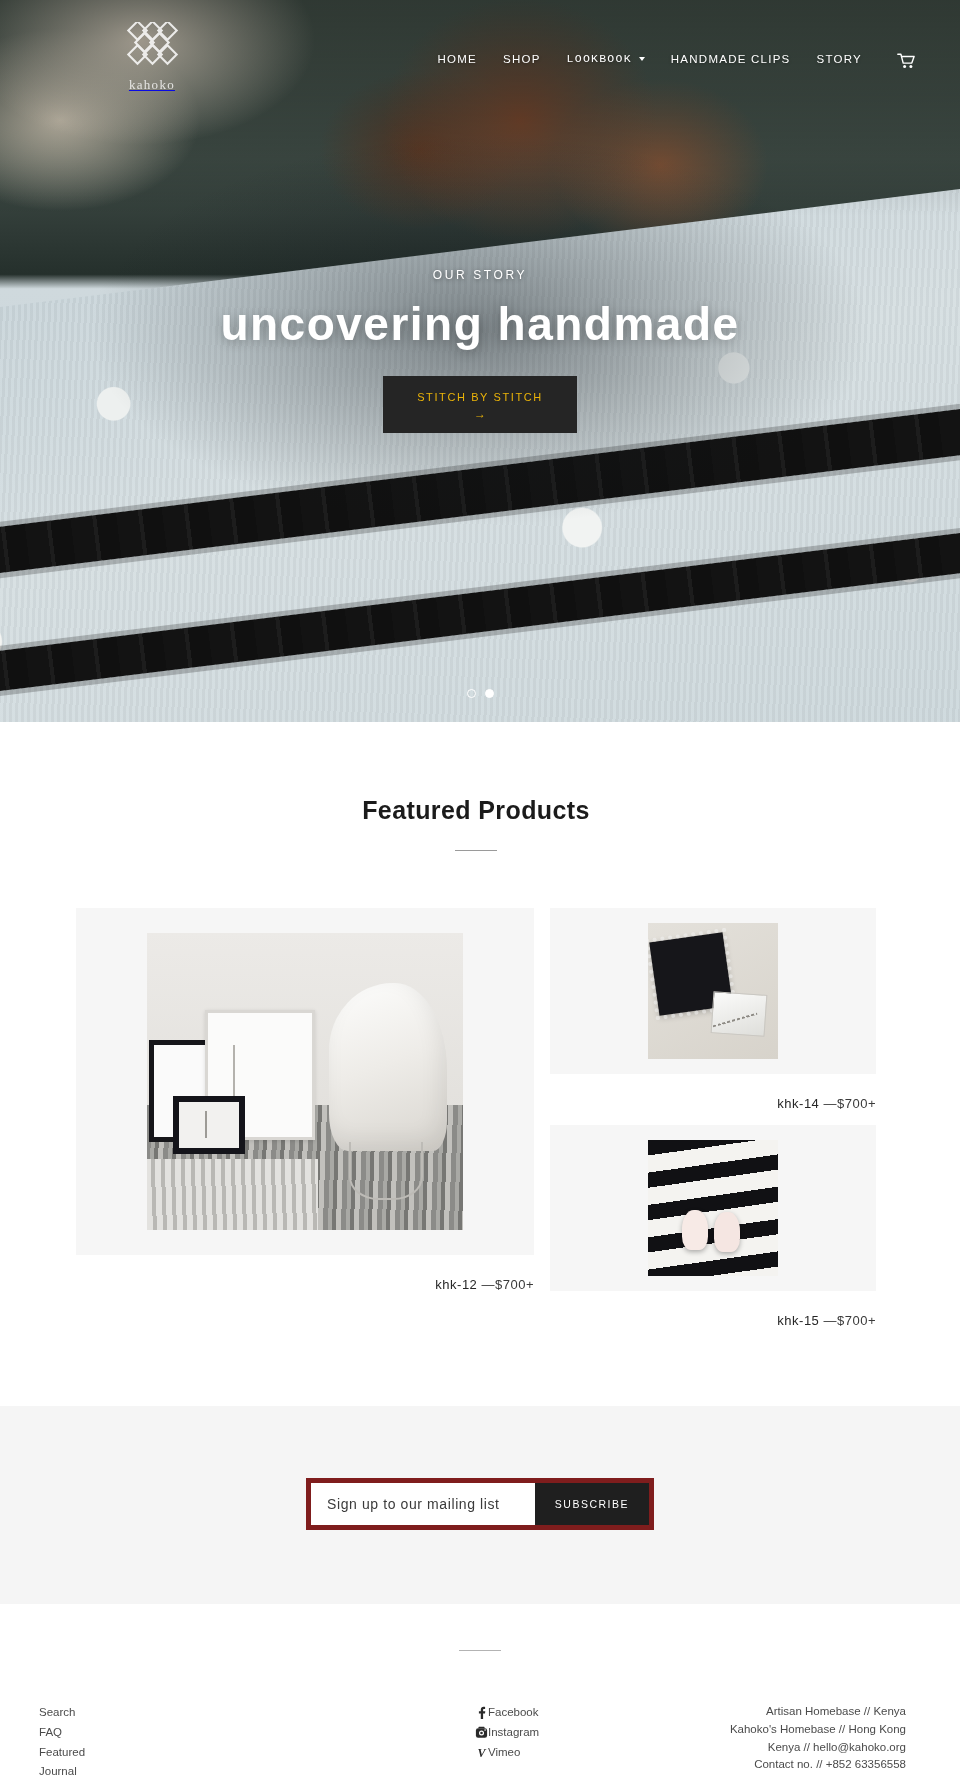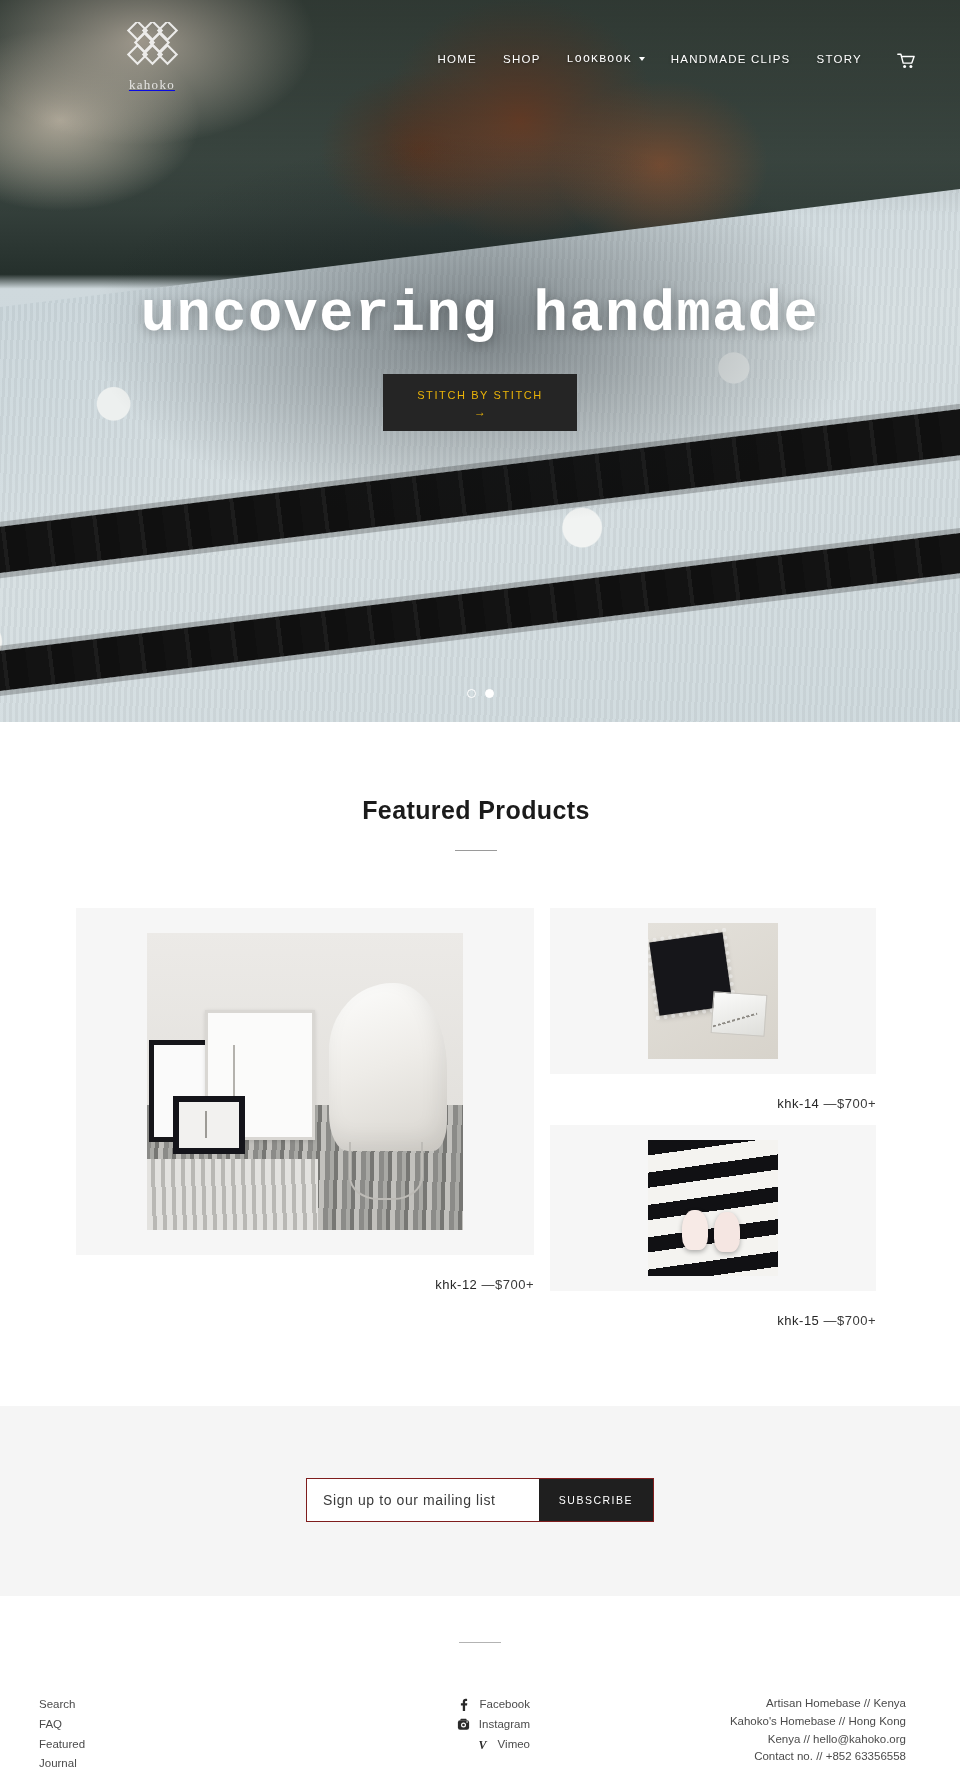--- a/index.html
+++ b/index.html
@@ -123,26 +123,25 @@
   .hero-eyebrow {
     color: #ffffff;
     font-size: 12px;
     letter-spacing: 2.6px;
     font-weight: 400;
     text-shadow: 0 1px 4px rgba(0,0,0,0.5);
   }
   .hero-title {
     margin-top: 18px;
     color: #ffffff;
-    font-size: 57px;
+    font-size: 46px;
     font-weight: 700;
     letter-spacing: 1.5px;
     line-height: 1.05;
     text-shadow: 0 2px 12px rgba(0,0,0,0.28);
-    font-family: Liberation Mono, monospace;
   }
   .hero-cta {
     display: inline-flex; flex-direction: column; align-items: center; justify-content: center;
     margin-top: 28px;
     background: #252525;
     color: #eab308;
     padding: 15px 34px 13px 34px;
     min-width: 134px;
     text-decoration: none;
   }
@@ -231,21 +230,21 @@
 
   
   .newsletter {
     background: #f5f5f5;
     padding: 72px 0 74px 0;
   }
   .newsletter-form {
     width: 348px; margin: 0 auto;
     display: flex; align-items: stretch;
     background: #ffffff;
-    border: 1px solid #7f1d1d;
+    border: 5px solid #7f1d1d;
   }
   .newsletter-input {
     flex: 1; border: 0; outline: none;
     padding: 0 16px;
     height: 42px;
     font-family: "Liberation Sans", sans-serif;
     font-size: 14px; letter-spacing: 0.6px;
     color: #2d2d2d; background: transparent;
   }
   .newsletter-input::placeholder { color: #3a3a3a; }
@@ -261,21 +260,21 @@
   .site-footer { background: #ffffff; padding: 46px 0 28px 0; }
   .footer-rule { width: 42px; height: 1px; background: #b3b3b3; margin: 0 auto 52px auto; }
   .footer-cols {
     display: flex; width: 900px; margin: 0 auto;
     font-size: 11.5px; color: #4b4b4b; line-height: 1.55;
   }
   .fcol-links { width: 220px; padding-left: 9px; }
   .fcol-social { width: 280px; padding-left: 225px; }
   .fcol-contact { flex: 1; text-align: right; padding-right: 24px; }
   .footer-link { display: block; color: #4b4b4b; text-decoration: none; padding: 1px 0; }
-  .social-row { display: flex; align-items: center; gap: 9px; padding: 1px 0; color: #4b4b4b; text-decoration: none; justify-content: flex-end; }
+  .social-row { display: flex; align-items: center; padding: 1px 0; color: #4b4b4b; text-decoration: none; }
   .social-ico { width: 13px; height: 13px; display: inline-flex; align-items: center; justify-content: center; color: #2a2a2a; }
   .contact-line { display: block; }
 </style>
 </head>
 <body>
 
 <div class="page">
 
   <section class="hero">
     <div class="hero-photo"></div>
@@ -322,20 +321,21 @@
           <svg width="19" height="16" viewBox="0 0 19 16">
             <path d="M0.8 1.2h3.1l2.3 8.9h8.6l2.3-6.6H5.3" fill="none" stroke="#ffffff" stroke-width="1.4" stroke-linecap="round" stroke-linejoin="round"></path>
             <circle cx="7.6" cy="13.6" r="1.5" fill="#ffffff"></circle>
             <circle cx="13.9" cy="13.6" r="1.5" fill="#ffffff"></circle>
           </svg>
         </a>
       </nav>
     </header>
 
     <div class="hero-content">
+      <div class="hero-eyebrow">OUR STORY</div>
       <h1 class="hero-title">uncovering handmade</h1>
       <a class="hero-cta" href="#">
         <span class="hero-cta-label">STITCH BY STITCH</span>
         <span class="hero-cta-arrow">→</span>
       </a>
     </div>
 
     <div class="hero-dots">
       <span class="dot"></span>
       <span class="dot active"></span>

